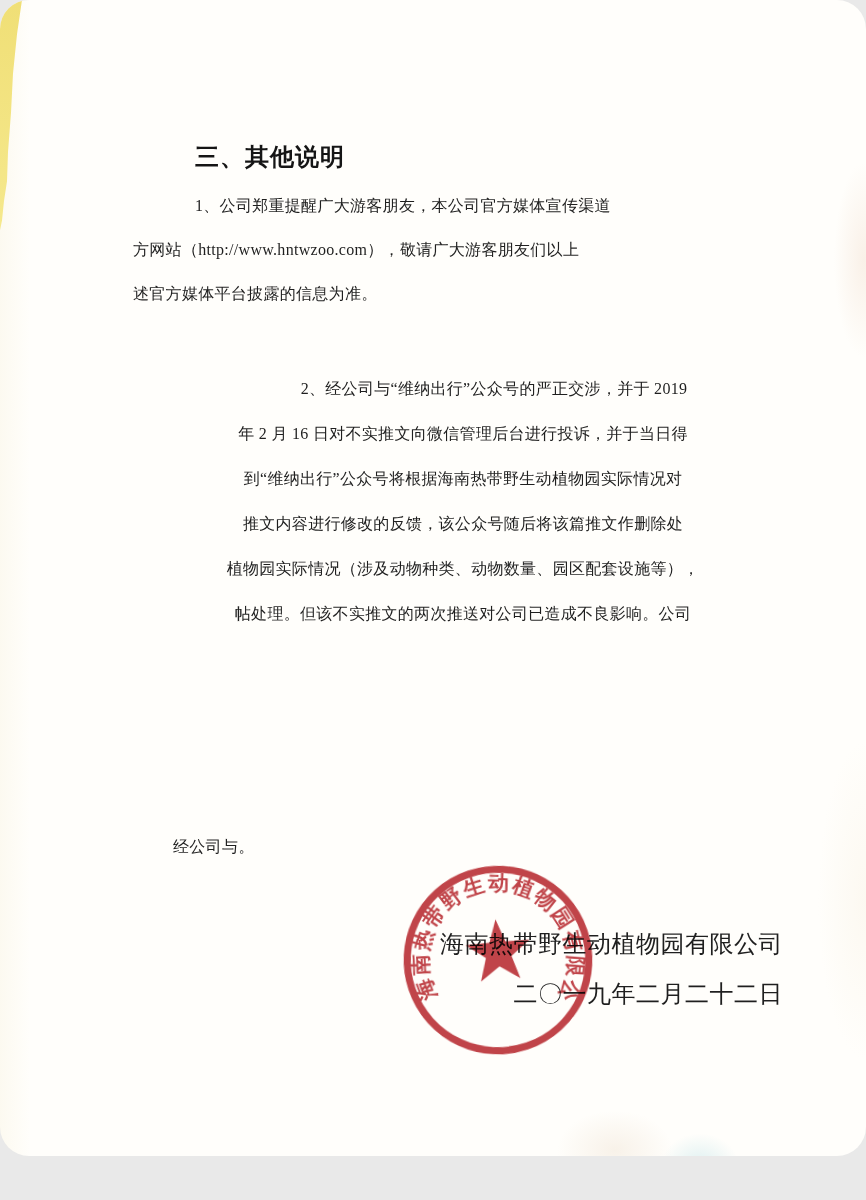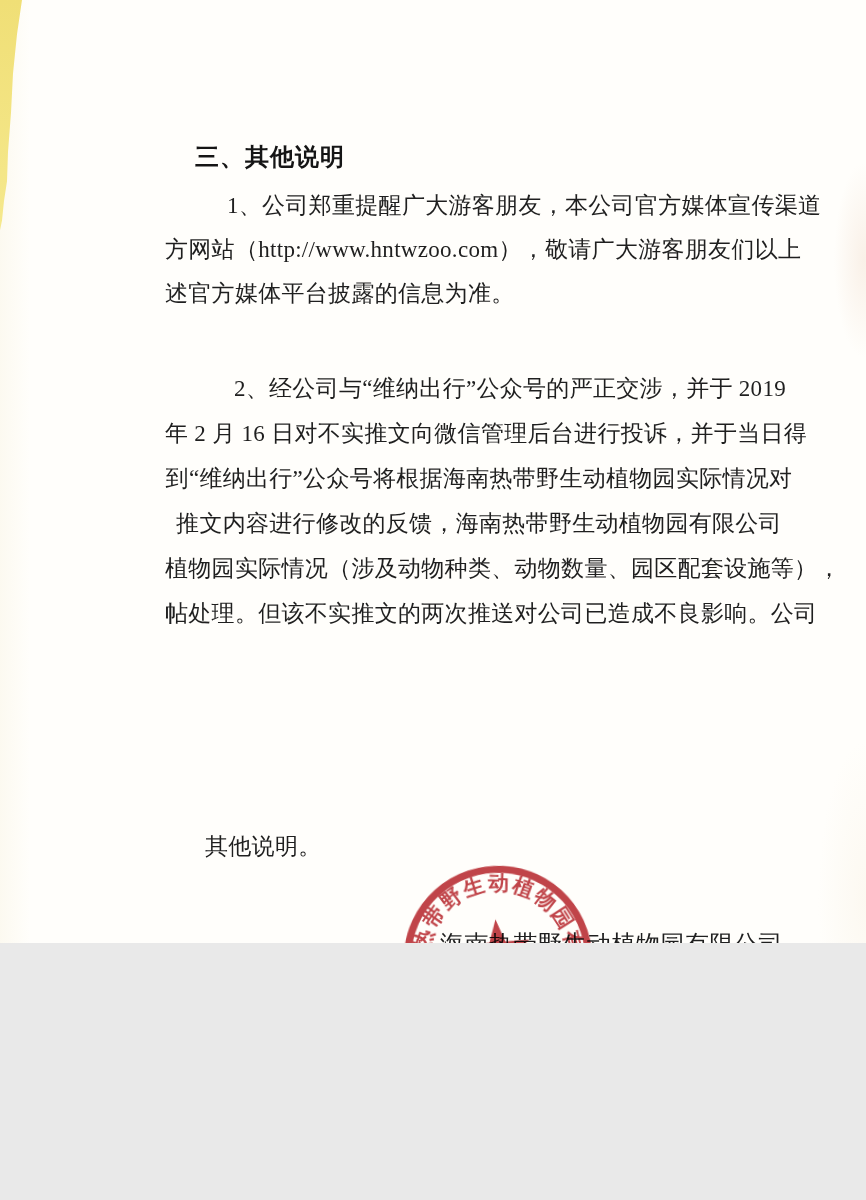--- a/index.html
+++ b/index.html
@@ -1,33 +1,34 @@
 <!DOCTYPE html>
 <html><head>
 <meta charset="utf-8">
 <style>
   html,body{margin:0;padding:0;background:#e9e9e9;}
   .page{
-    position:relative;width:866px;height:943px;overflow:hidden;
+    position:relative;width:866px;height:1156px;overflow:hidden;
     background-color:#fffefb;
     background-image:
       radial-gradient(55px 45px at 700px 1165px, rgba(140,205,215,.28), rgba(140,205,215,0) 70%),
       radial-gradient(80px 55px at 615px 1150px, rgba(215,185,150,.18), rgba(215,185,150,0) 72%),
       radial-gradient(40px 130px at 864px 260px, rgba(242,224,208,.45), rgba(242,224,208,0) 75%),
       radial-gradient(60px 200px at 866px 900px, rgba(248,240,225,.4), rgba(248,240,225,0) 80%),
       linear-gradient(90deg, rgba(250,246,232,.55) 0px, rgba(255,255,255,0) 30px);
     font-family:"Liberation Serif","DejaVu Serif",serif;
     color:#1f1f1f;
+    border-radius:29px;
   }
   .backing-left{
     position:absolute;left:0;top:0;width:24px;height:490px;
     background:linear-gradient(180deg,#f0df76 0%,#f5e88c 45%,#f9f0ae 78%,#fdf9dd 100%);
     clip-path:polygon(0 0,22px 0,17px 7%,13px 15%,11px 23%,8px 31%,7px 37%,4px 41%,2px 45%,0 47%);
   }
-  .textline{height:45px;line-height:45px;white-space:nowrap;font-size:23px;letter-spacing:.3px;margin-left:32px;}
+  .textline{height:45px;line-height:45px;white-space:nowrap;font-size:16px;letter-spacing:.3px;}
   .p1 .textline{height:44px;line-height:44px;}
   .indent{text-indent:62px;}
   .heading{
     position:absolute;left:195px;top:141px;
     font-family:"Liberation Sans","DejaVu Sans",sans-serif;
     font-weight:700;font-size:24px;letter-spacing:1px;color:#151515;
   }
   .p1{position:absolute;left:133px;top:184px;width:660px;}
   .p2{position:absolute;left:133px;top:366px;width:660px;text-align:center;}
   .closing{position:absolute;left:133px;top:824px;width:660px;text-indent:40px;}
@@ -57,26 +58,26 @@
   <div class="p1">
     <div class="textline indent">1、公司郑重提醒广大游客朋友，本公司官方媒体宣传渠道</div>
     <div class="textline">方网站（http://www.hntwzoo.com），敬请广大游客朋友们以上</div>
     <div class="textline">述官方媒体平台披露的信息为准。</div>
   </div>
 
   <div class="p2">
     <div class="textline indent">2、经公司与“维纳出行”公众号的严正交涉，并于 2019</div>
     <div class="textline">年 2 月 16 日对不实推文向微信管理后台进行投诉，并于当日得</div>
     <div class="textline">到“维纳出行”公众号将根据海南热带野生动植物园实际情况对</div>
-    <div class="textline">推文内容进行修改的反馈，海南热带野生动植物园有限公司</div>
+    <div class="textline">推文内容进行修改的反馈，该公众号随后将该篇推文作删除处</div>
     <div class="textline">植物园实际情况（涉及动物种类、动物数量、园区配套设施等），</div>
     <div class="textline">帖处理。但该不实推文的两次推送对公司已造成不良影响。公司</div>
   </div>
 
-  <div class="closing textline">其他说明。</div>
+  <div class="closing textline">经公司与。</div>
 
   <div class="sigline signature">海南热带野生动植物园有限公司</div>
   <div class="sigline dateline">二〇一九年二月二十二日</div>
 
   <svg class="seal" viewBox="0 0 200 200" aria-hidden="true">
     <circle cx="100" cy="100" r="89" fill="none" stroke="#b5232a" stroke-width="7"></circle>
     <path id="ringPath" fill="none" d="M 43.5 140.2 A 69 69 0 1 1 156.5 140.2"></path>
     <text fill="#b5232a" font-size="20.5" letter-spacing="2">
       <textPath href="#ringPath" startOffset="2">海南热带野生动植物园有限公司</textPath>
     </text>

